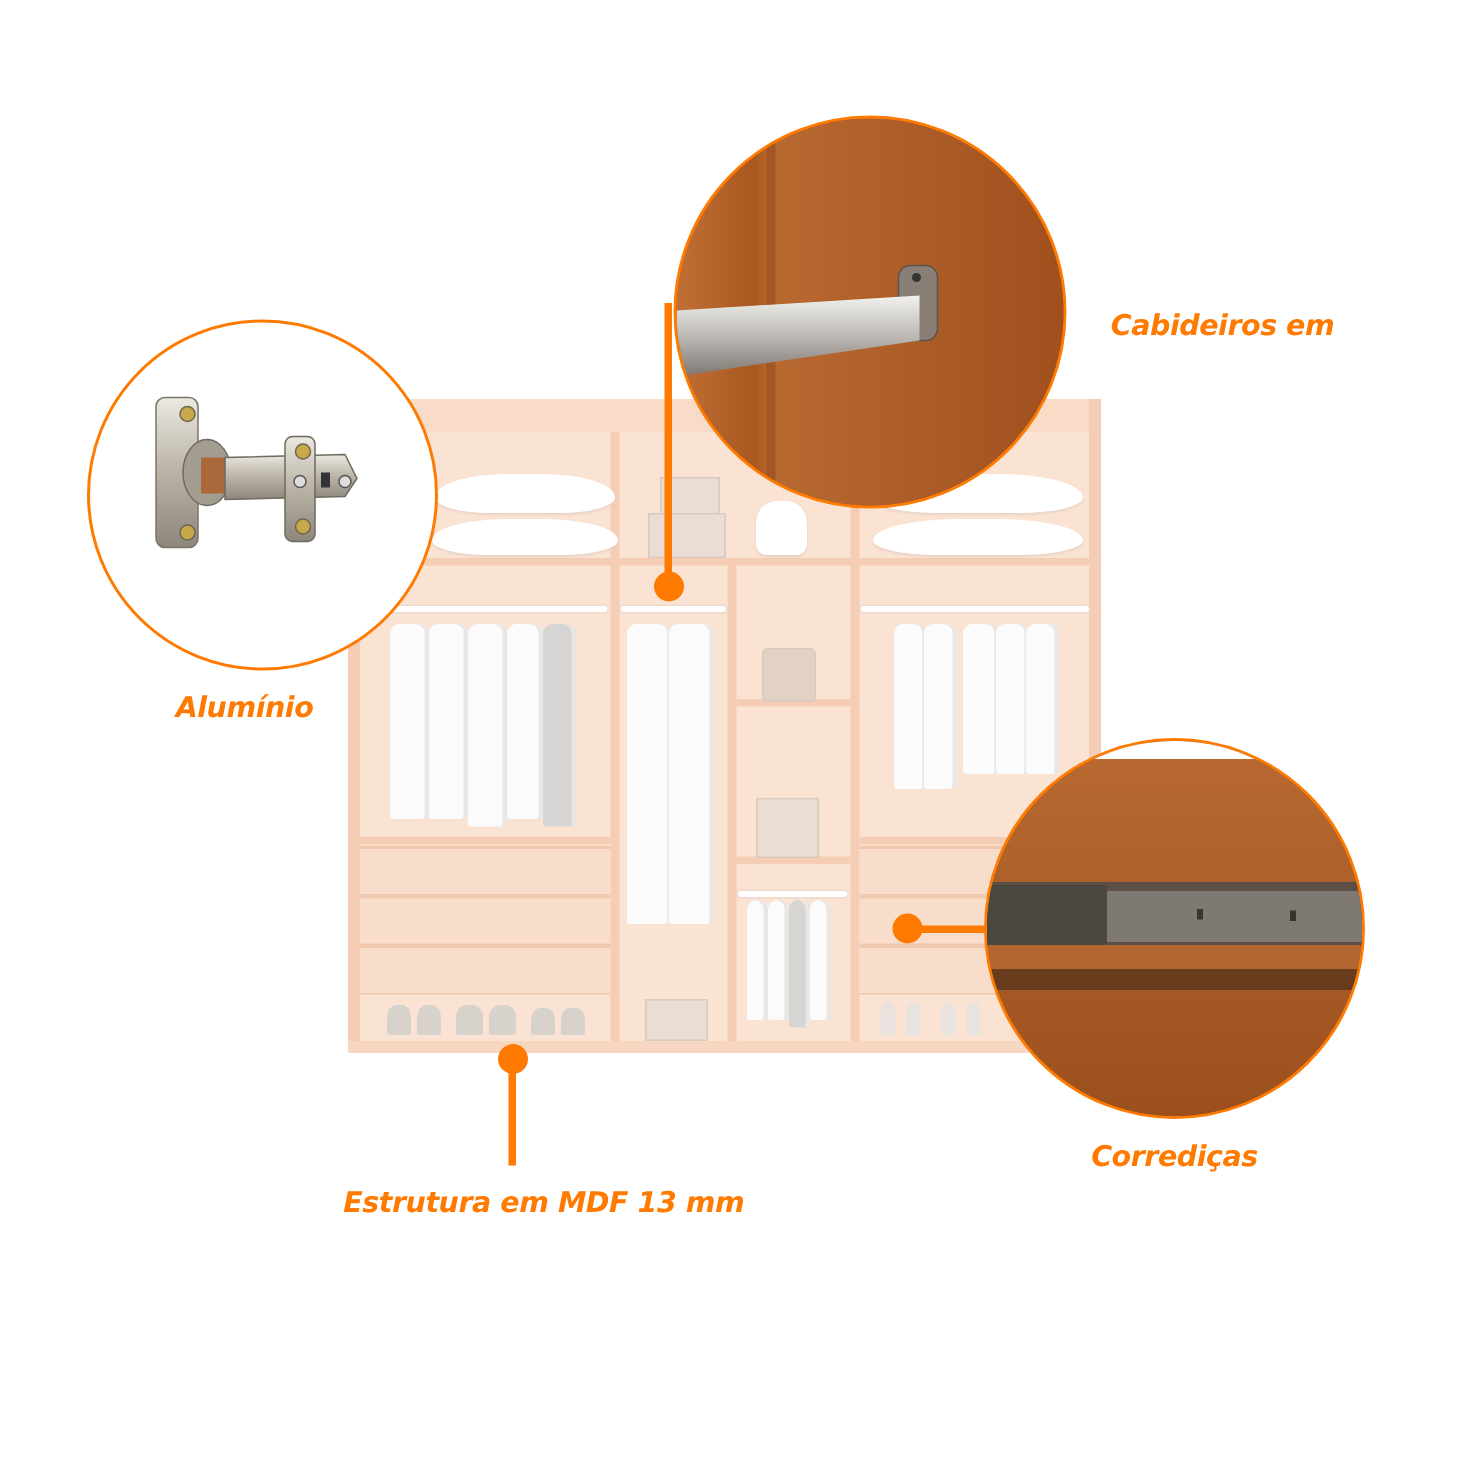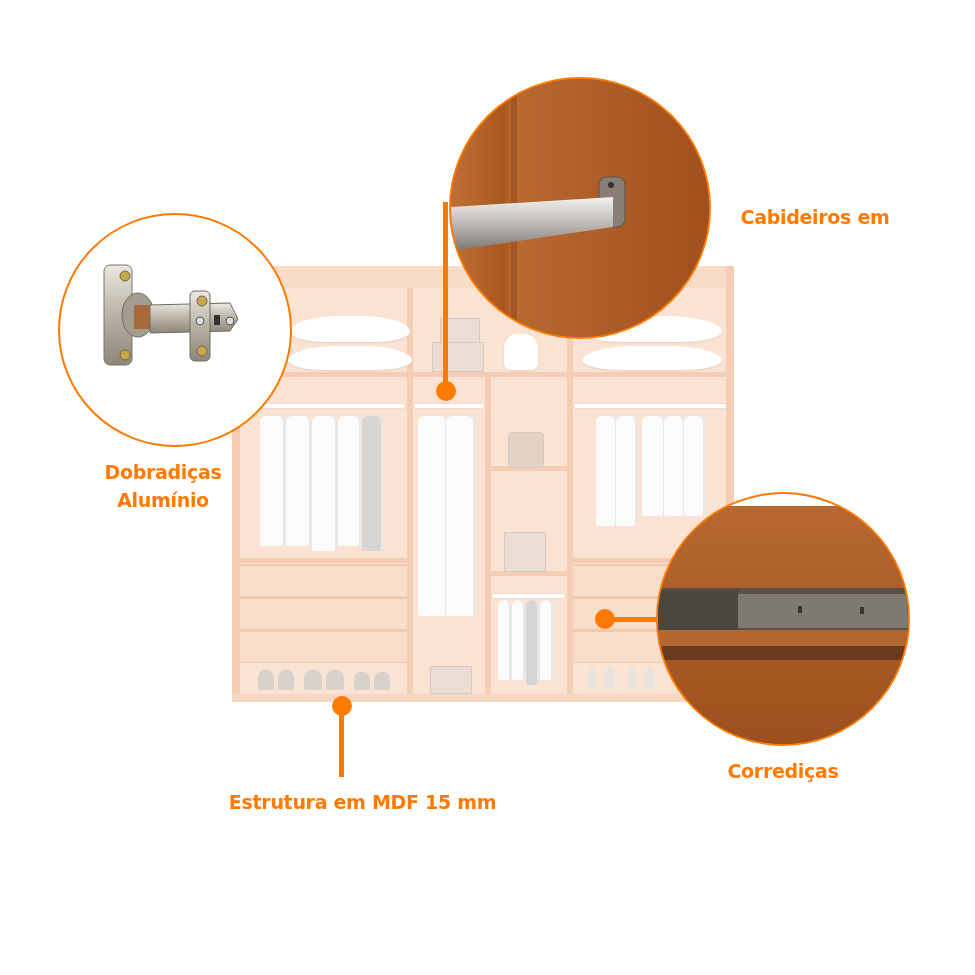--- a/index.html
+++ b/index.html
@@ -1,17 +1,17 @@
 <!DOCTYPE html>
 <html><head>
 <meta charset="utf-8">
 <style>
   html,body{margin:0;padding:0;background:#fff;}
   body{width:975px;height:975px;position:relative;overflow:hidden;font-family:"DejaVu Sans","Liberation Sans",sans-serif;}
-  .label{position:absolute;color:#FF7A00;font-weight:bold;font-size:19px;line-height:28px;text-align:center;letter-spacing:-0.3px;}
+  .label{position:absolute;color:#FF7A00;font-weight:bold;font-size:19px;line-height:28px;text-align:center;letter-spacing:-0.3px;font-style:italic;}
   
   .wardrobe{position:absolute;left:232px;top:266px;width:502px;height:436px;background:#FBE3D3;}
   .panel{position:absolute;background:#F7D7C2;}
   .shelf{position:absolute;background:#F4CDB4;height:5px;}
   .vdiv{position:absolute;background:#F4CDB4;width:6px;}
   .drawer{position:absolute;background:#F9DDCB;border-top:2px solid #F1C7AD;border-bottom:1px solid #F1C7AD;}
   .rod{position:absolute;height:4px;background:#fff;border-radius:2px;box-shadow:0 0 0 1px #efd9cc;}
   .pillow{position:absolute;background:#fff;border-radius:40% 40% 30% 30%/60% 60% 40% 40%;box-shadow:0 1px 2px #e4cfc3;}
   .shirt{position:absolute;background:#fbfbfb;border-radius:6px 6px 2px 2px;box-shadow:inset -3px 0 0 #e9e6e4;}
   .shirt.g{background:#d7d5d3;}
@@ -121,21 +121,20 @@
     <polygon points="90,90 170,88 178,104 170,116 90,118" fill="url(#met)" stroke="#6f6a5e"></polygon>
     <rect x="130" y="76" width="20" height="70" rx="5" fill="url(#met)" stroke="#6f6a5e"></rect>
     <circle cx="142" cy="86" r="5" fill="#c9a84a" stroke="#6f6650"></circle>
     <circle cx="142" cy="136" r="5" fill="#c9a84a" stroke="#6f6650"></circle>
     <circle cx="140" cy="106" r="4" fill="#ddd" stroke="#555"></circle>
     <circle cx="170" cy="106" r="4" fill="#ddd" stroke="#555"></circle>
     <rect x="154" y="100" width="6" height="10" fill="#333"></rect>
   </svg>
 </div>
 <div class="label" style="left:78px;top:458px;width:170px;">
-  <div>Dobradiças</div>
   <div>Alumínio</div>
 </div>
 
 <div class="circle" style="left:449px;top:77px;width:262px;height:262px;background:#b25e28;">
   <svg width="262" height="262" viewBox="0 0 262 262">
     <defs>
       <linearGradient id="wood" x1="0" y1="0" x2="1" y2="0">
         <stop offset="0" stop-color="#c07036"></stop>
         <stop offset="0.2" stop-color="#a9571f"></stop>
         <stop offset="0.24" stop-color="#b86a31"></stop>
@@ -181,14 +180,14 @@
 </div>
 <div class="line" style="left:606px;top:617px;width:52px;height:5px;"></div>
 <div class="dot" style="left:595px;top:609px;"></div>
 <div class="label" style="left:688px;top:757px;width:190px;">
   <div>Corrediças</div>
 </div>
 
 <div class="dot" style="left:332px;top:696px;"></div>
 <div class="line" style="left:339px;top:705px;width:5px;height:72px;"></div>
 <div class="label" style="left:200px;top:788px;width:325px;">
-  <div>Estrutura em MDF 15 mm</div>
+  <div>Estrutura em MDF 13 mm</div>
 </div>
 
 </body></html>

